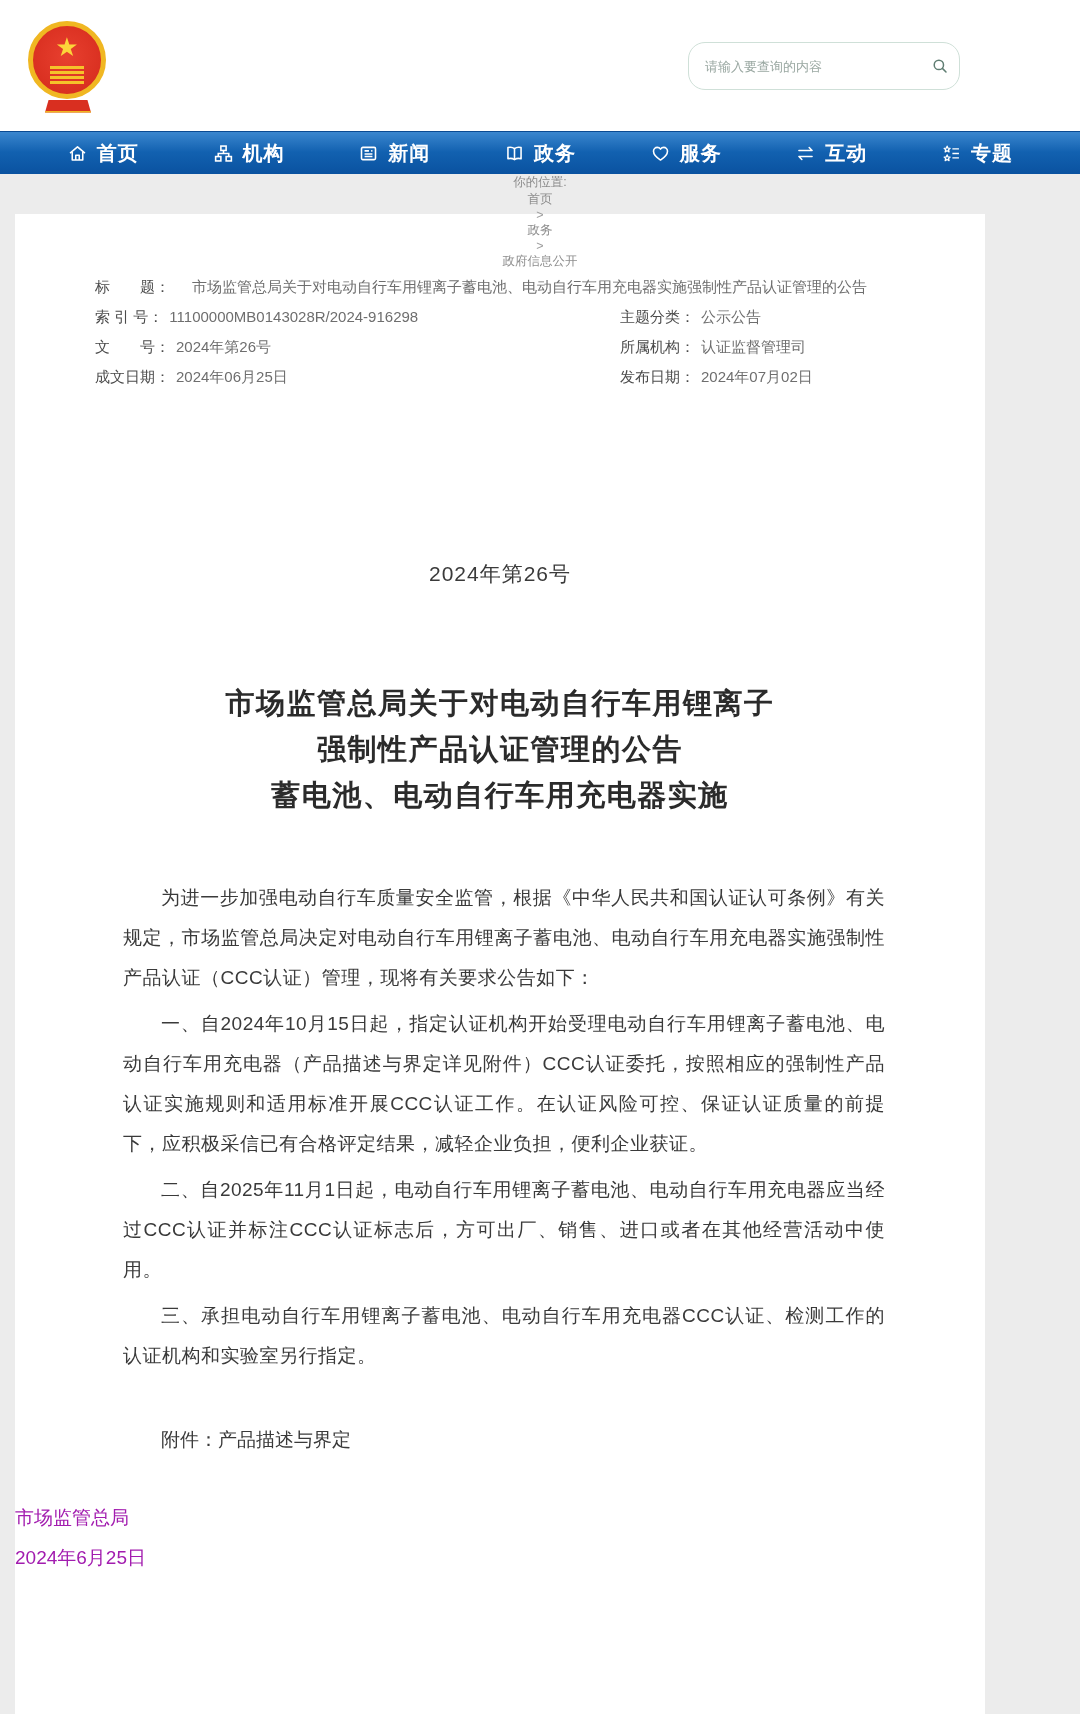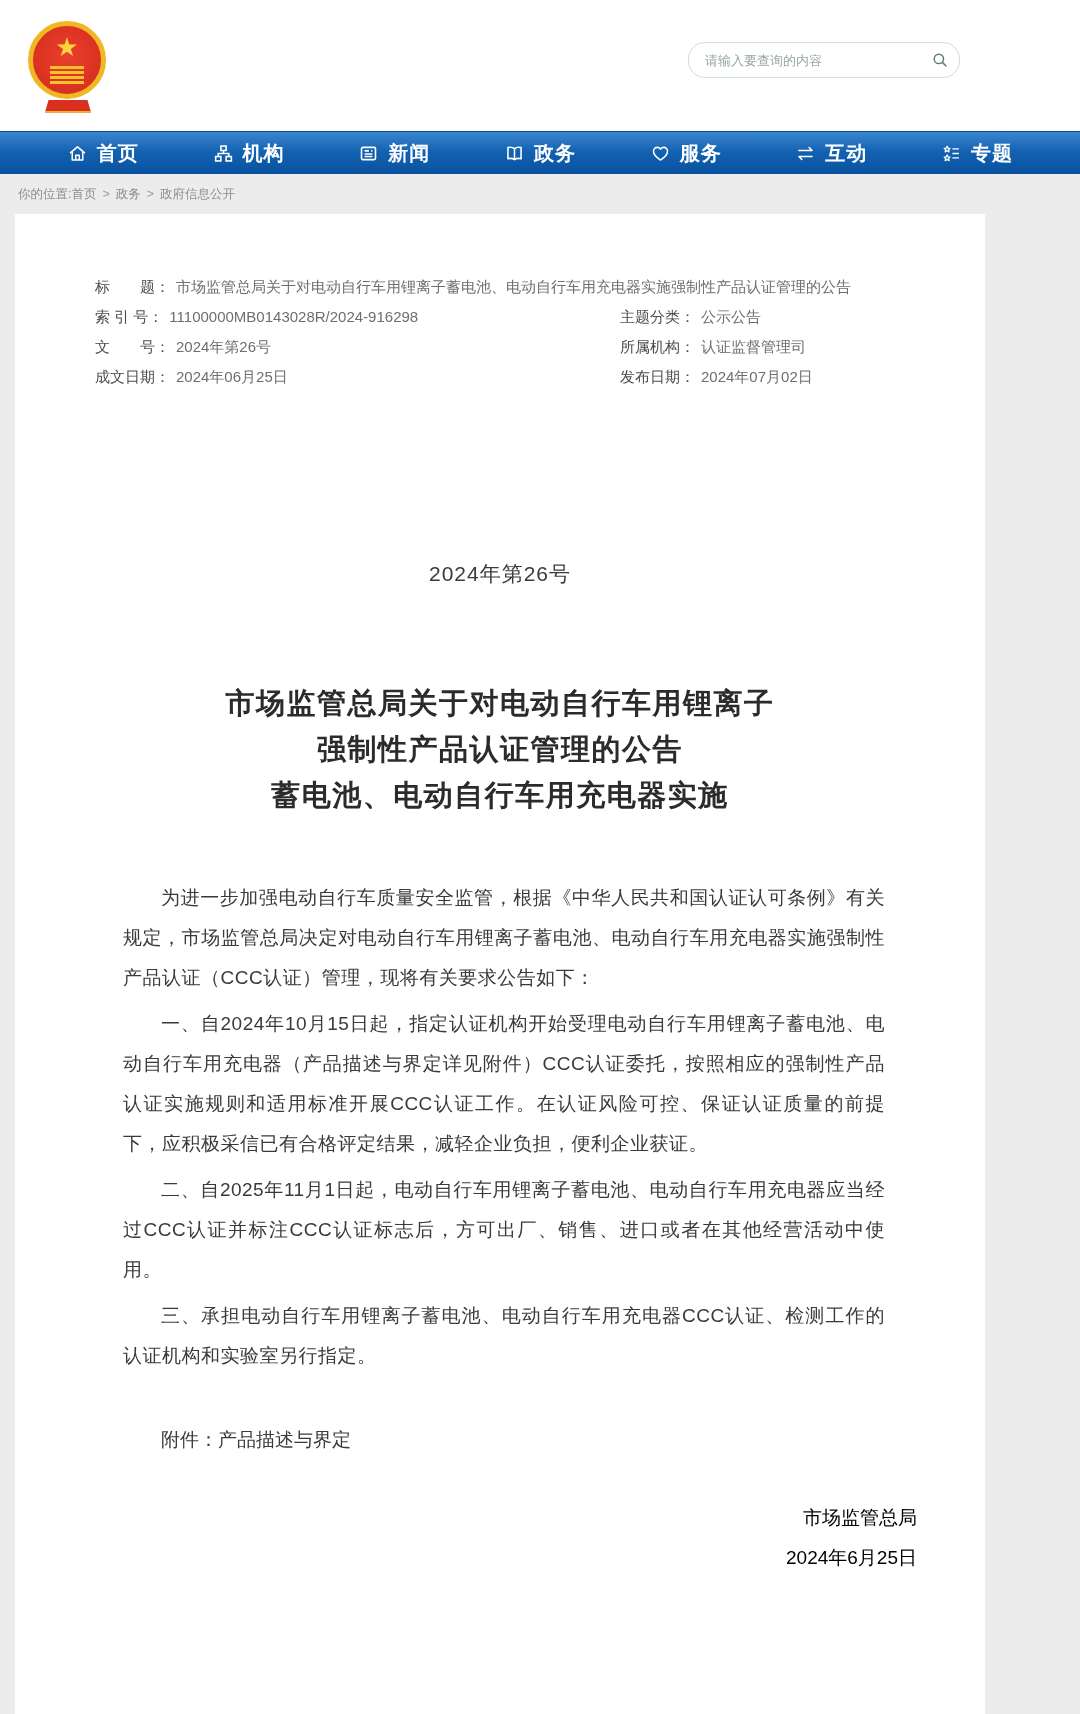--- a/index.html
+++ b/index.html
@@ -45,21 +45,21 @@
   .titles { margin-left:18px; }
   .site-title {
     color:#dd4335; font-size:42px; font-weight:bold; letter-spacing:3px;
     line-height:48px;
   }
   .site-subtitle {
     color:#dd4335; font-size:15px; letter-spacing:4.6px; margin-top:6px;
   }
   .search {
     position:absolute; right:120px; top:42px;
-    width:272px; height:36px;
+    width:272px; height:48px;
     border:1px solid #cfe0d8; border-radius:17px;
     background:#fff;
     display:flex; align-items:center; padding:0 10px 0 16px;
   }
   .search input {
     border:none; outline:none; flex:1; font-size:13px; color:#333;
     font-family:"Liberation Sans", sans-serif; background:transparent;
   }
   .search input::placeholder { color:#9aa8a2; }
   .search-btn { background:none; border:none; cursor:pointer; display:flex; align-items:center; }
@@ -76,39 +76,39 @@
   .nav li {
     display:flex; align-items:center; gap:9px;
     color:#fff; font-size:20px; font-weight:bold; letter-spacing:1px;
     cursor:pointer;
   }
   .nav svg { width:21px; height:21px; }
 
   
   .breadcrumb {
     height:40px; display:flex; align-items:center;
-    padding:0 18px; font-size:12.5px; color:#8d8d8d; background:#ececec;
+    padding:0 18px; font-size:12.5px; color:#8d8d8d; background:#ececec;flex-direction:column;
   }
   .breadcrumb .bc-link { color:#8d8d8d; cursor:pointer; }
   .breadcrumb .bc-sep { margin:0 6px; color:#9d9d9d; }
 
   
   .card {
     background:#fff;
     margin:0 95px 0 15px;
     min-height:1503px;
     padding-bottom:40px;
   }
 
   
   .meta { padding:58px 80px 0 80px; font-size:15px; }
   .meta-row { display:flex; line-height:30px; }
   .meta-cell { display:flex; }
   .meta-cell.left { width:525px; flex:0 0 auto; }
-  .meta-cell.full { width:100%; }
+  .meta-cell.full { width:100%;gap:16px; }
   .m-label { color:#4b4b4b; white-space:nowrap; flex:0 0 auto; }
   .m-value { color:#6e6e6e; margin-left:6px; }
 
   
   .doc-number {
     margin-top:168px; text-align:center;
     font-size:21px; color:#3a3a3a; letter-spacing:1px;
   }
   .doc-title {
     margin-top:92px; text-align:center;
@@ -121,22 +121,22 @@
     letter-spacing:0.5px;
   }
   .doc-body p {
     text-indent:2em; text-align:justify; margin:6px 0;
   }
   .attachment {
     margin-top:44px; padding:0 100px 0 108px;
     font-size:19px; color:#3a3a3a; text-indent:2em; line-height:40px;
   }
   .signature {
-    margin-top:38px; padding-right:68px;
-    text-align:right; font-size:19px; color:#000000; line-height:40px;
+    margin-top:38px; padding-right:118px;
+    font-size:19px; color:#a21caf; line-height:40px;
   }
 </style>
 </head>
 <body>
 
 <div class="page">
 
   <div class="header">
     <div class="emblem">
       <div class="emblem-circle">

